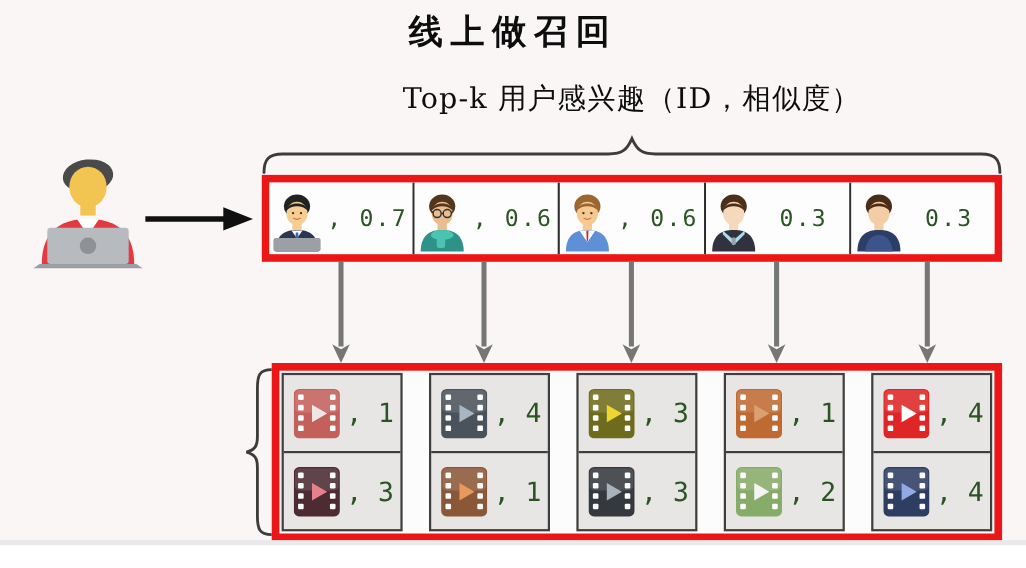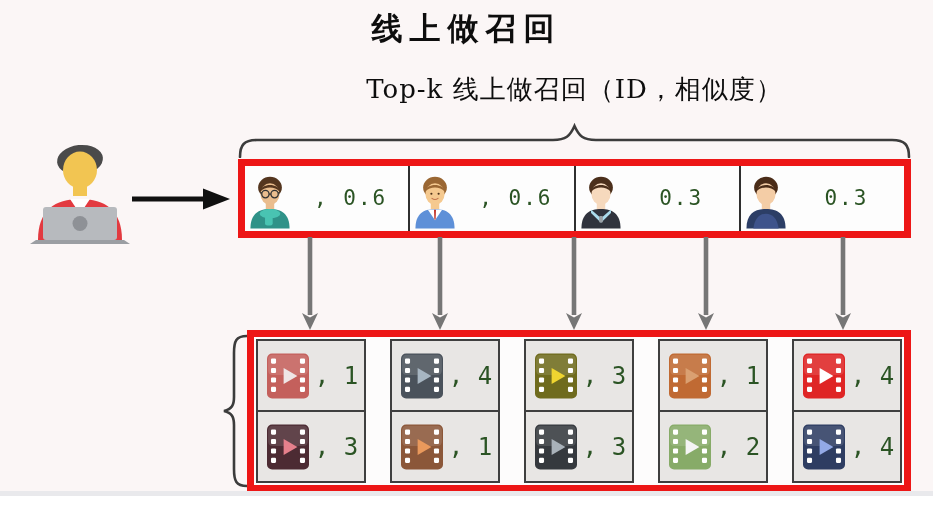--- a/index.html
+++ b/index.html
@@ -65,21 +65,21 @@
   }
   .bottom-strip{position:absolute;left:0;bottom:0;width:100%;height:5px;background:#e9e9ec;}
 </style>
 </head>
 <body>
 
 <div class="stage">
 
   <div class="title">线上做召回</div>
 
-  <div class="topk-label">Top-k 线上做召回（ID，相似度）</div>
+  <div class="topk-label">Top-k 用户感兴趣（ID，相似度）</div>
 
   <svg class="abs brace brace-top" viewBox="0 0 673 37">
     <path d="M2,36 C2,24 6,19 19,19 L315,19 C328,19 332,15 336.5,5 C341,15 345,19 358,19 L654,19 C667,19 671,24 671,36"></path>
   </svg>
 
   <svg class="abs query-user" viewBox="0 0 112 102">
     <ellipse cx="56" cy="18" rx="23" ry="15" fill="#4a4a4a" transform="rotate(-6 56 18)"></ellipse>
     <ellipse cx="56" cy="28" rx="17" ry="18.5" fill="#f2c552"></ellipse>
     <rect x="49" y="42" width="14" height="12" fill="#f2c552"></rect>
     <path d="M14,98 C14,68 31,57 56,57 C81,57 98,68 98,98 Z" fill="#e23a40"></path>
@@ -88,20 +88,38 @@
     <circle cx="56" cy="81.5" r="7.5" fill="#8e9196"></circle>
     <path d="M12,98 L100,98 L106,102 L6,102 Z" fill="#9b9ea3"></path>
   </svg>
 
   <svg class="abs arrow-right" viewBox="0 0 100 30">
     <line x1="0" y1="15" x2="73" y2="15" stroke="#101010" stroke-width="5"></line>
     <polygon points="71,4.5 98,15 71,25.5" fill="#101010"></polygon>
   </svg>
 
   <div class="top-box" id="top-box">
+      <div class="user-cell">
+        <span class="avatar">
+          <svg viewBox="0 0 60 72">
+            <ellipse cx="30" cy="18.5" rx="15.5" ry="14" fill="#222222"></ellipse>
+            <rect x="24.5" y="34" width="11" height="14" fill="#f6cd92"></rect>
+            <path d="M4.5,72 C4.5,53 15,46.5 30,46.5 C45,46.5 55.5,53 55.5,72 Z" fill="#2d3550"></path>
+            <path d="M23.5,47 L30,56.5 L36.5,47 Z" fill="#ffffff"></path>
+            <path d="M28.6,49.5 L31.4,49.5 L32.2,60 L27.8,60 Z" fill="#3b67ad"></path>
+            <ellipse cx="30" cy="27" rx="12.5" ry="14" fill="#f6cd92"></ellipse>
+            <path d="M17.5,23.5 C18,12.5 42,12.5 42.5,23.5 C36.5,16.5 23.5,16.5 17.5,23.5 Z" fill="#222222"></path>
+            <circle cx="25.3" cy="26.5" r="1.4" fill="#4a2f17"></circle>
+            <circle cx="34.7" cy="26.5" r="1.4" fill="#4a2f17"></circle>
+            <path d="M26,32.5 Q30,35.5 34,32.5" fill="none" stroke="#c4764d" stroke-width="1.4" stroke-linecap="round"></path>
+            <rect x="2" y="56" width="56" height="16" rx="2.5" fill="#9ba0a6"></rect>
+          </svg>
+        </span>
+        <span class="score">, 0.7</span>
+      </div>
       <div class="user-cell">
         <span class="avatar">
           <svg viewBox="0 0 60 72">
             <ellipse cx="30" cy="18.5" rx="15.5" ry="14" fill="#54361f"></ellipse>
             <rect x="24.5" y="34" width="11" height="14" fill="#eabd8e"></rect>
             <path d="M4.5,72 C4.5,53 15,46.5 30,46.5 C45,46.5 55.5,53 55.5,72 Z" fill="#2f9288"></path>
             <ellipse cx="30" cy="52.5" rx="13.5" ry="6" fill="#49c4b2"></ellipse>
             <rect x="23.5" y="53" width="10" height="15" rx="3" fill="#49c4b2"></rect>
             <ellipse cx="30" cy="27" rx="12.5" ry="14" fill="#eabd8e"></ellipse>
             <path d="M17.5,23.5 C18,12.5 42,12.5 42.5,23.5 C36.5,16.5 23.5,16.5 17.5,23.5 Z" fill="#54361f"></path>

